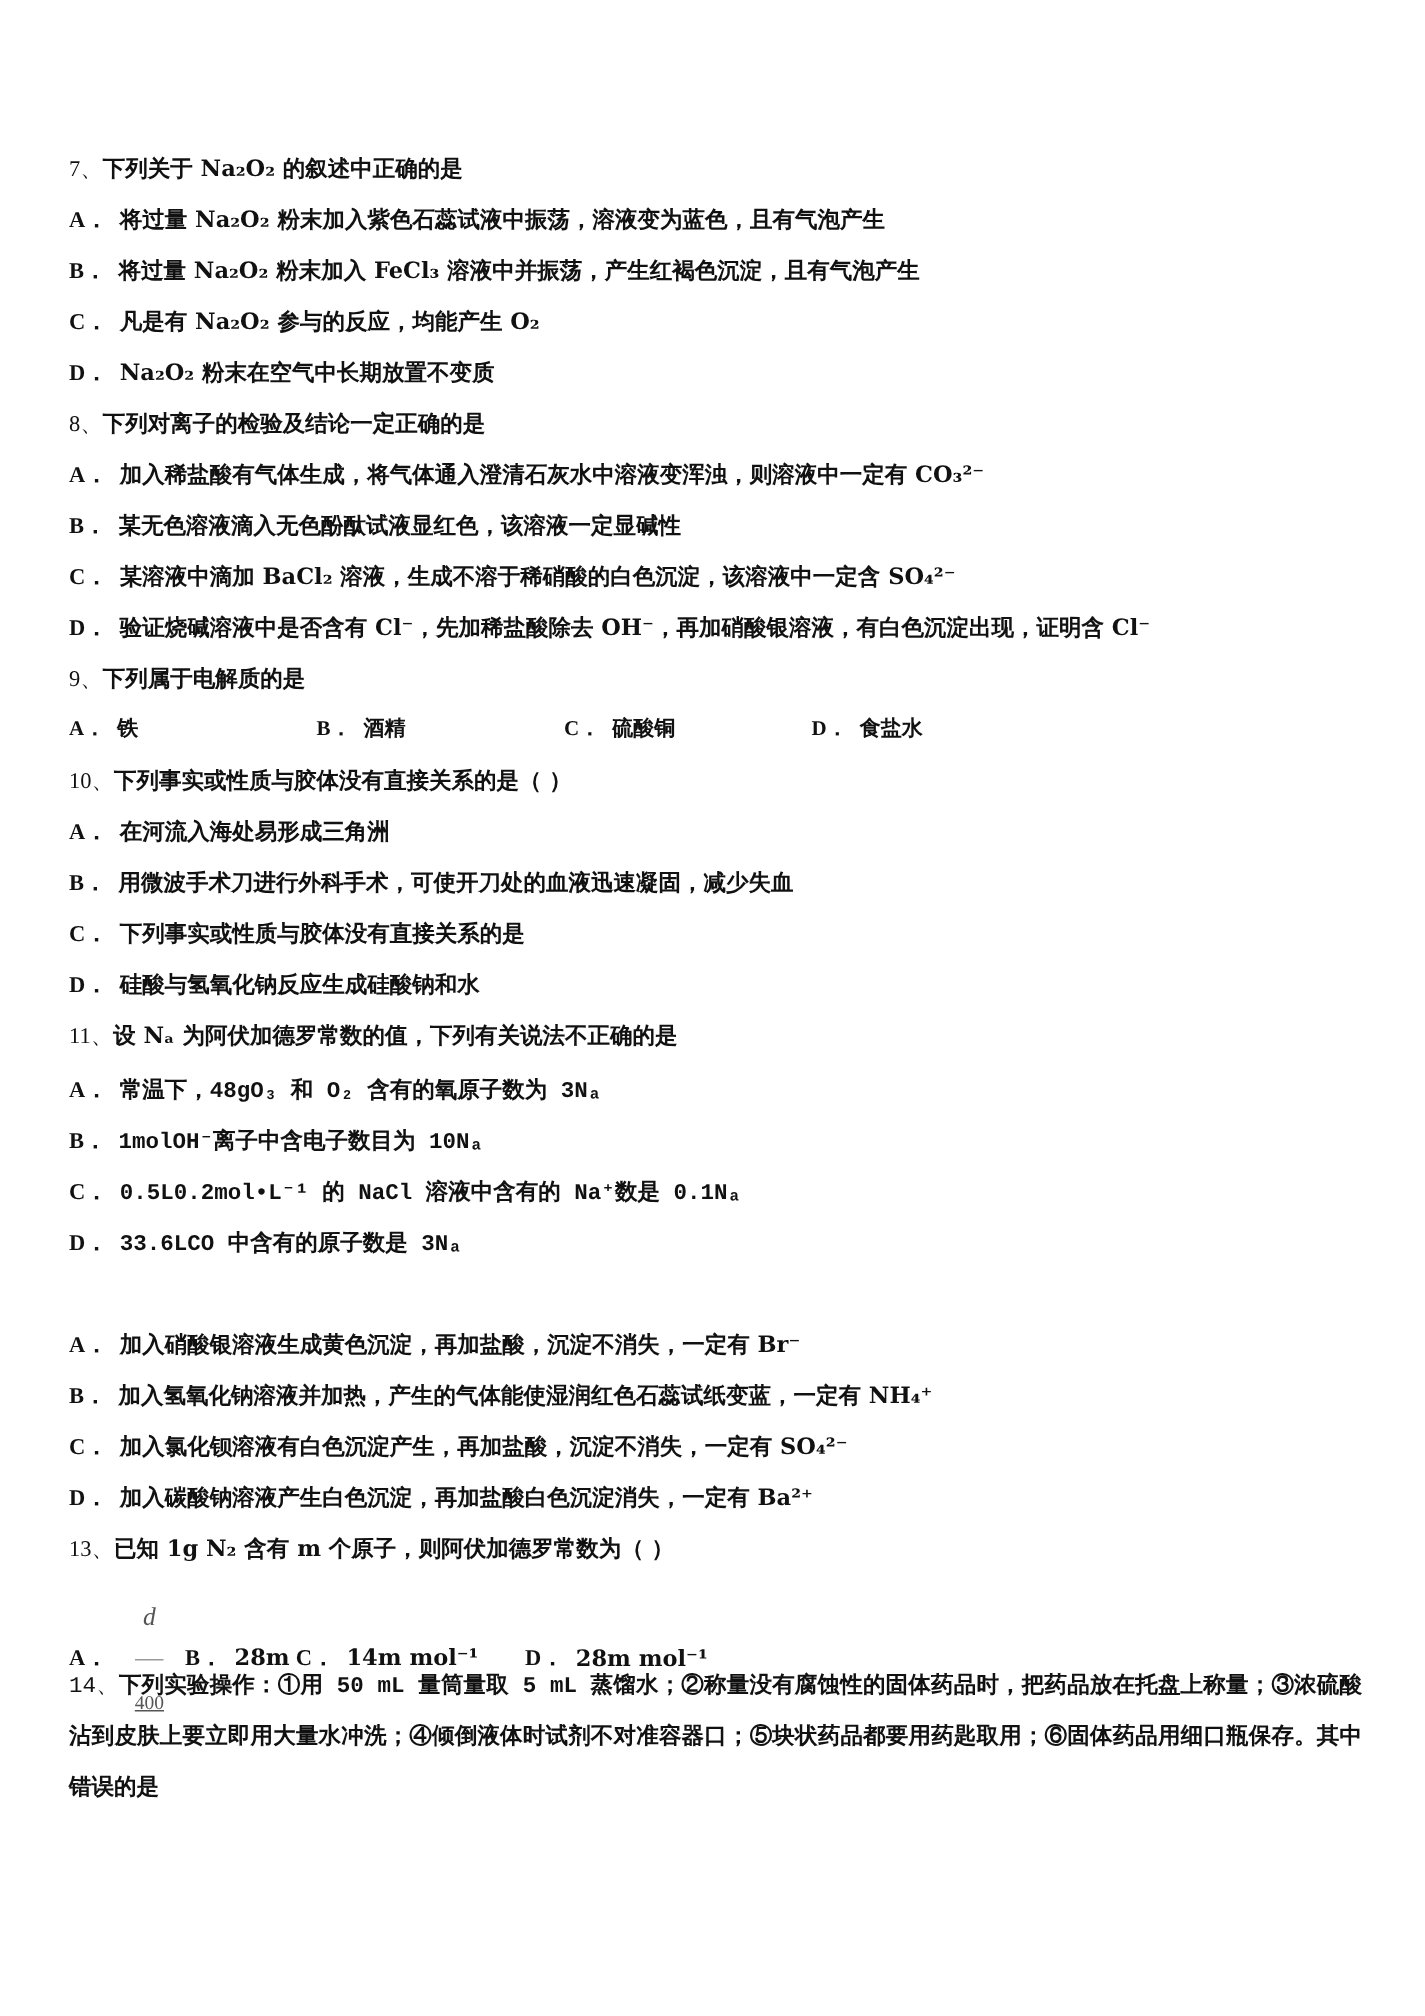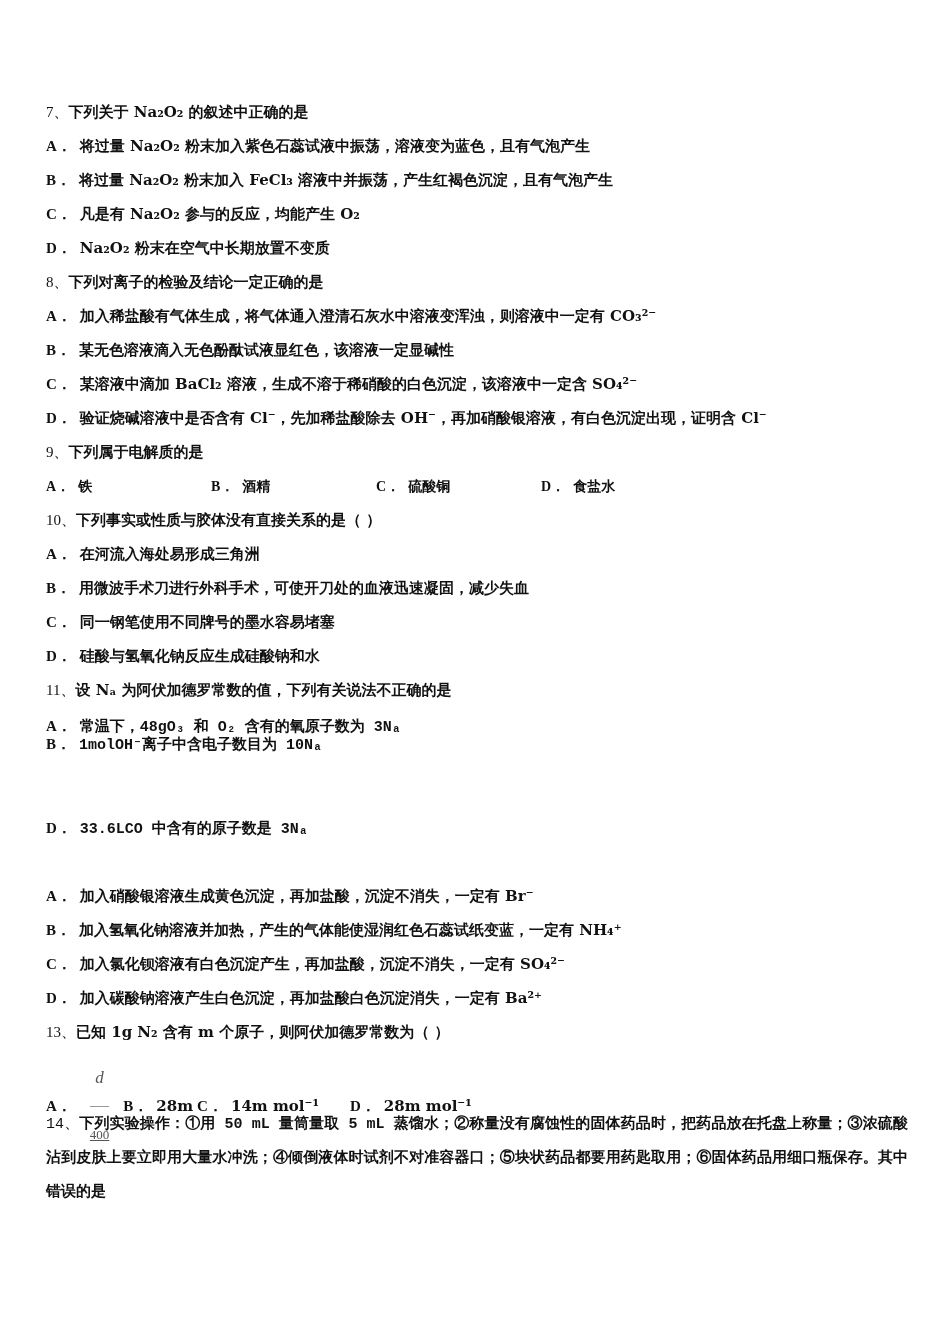--- a/index.html
+++ b/index.html
@@ -85,34 +85,37 @@
   <div class="line" style="top:510px">
     <span class="num">10、</span><span>下列事实或性质与胶体没有直接关系的是（   ）</span>
   </div>
   <div class="line" style="top:544px">
     <span class="opt-label">A．</span><span>在河流入海处易形成三角洲</span>
   </div>
   <div class="line" style="top:578px">
     <span class="opt-label">B．</span><span>用微波手术刀进行外科手术，可使开刀处的血液迅速凝固，减少失血</span>
   </div>
   <div class="line" style="top:612px">
-    <span class="opt-label">C．</span><span>同一钢笔使用不同牌号的墨水容易堵塞</span>
+    <span class="opt-label">C．</span><span>下列事实或性质与胶体没有直接关系的是</span>
   </div>
   <div class="line" style="top:646px">
     <span class="opt-label">D．</span><span>硅酸与氢氧化钠反应生成硅酸钠和水</span>
   </div>
 
   <div class="line" style="top:680px">
     <span class="num">11、</span><span>设 Nₐ 为阿伏加德罗常数的值，下列有关说法不正确的是</span>
   </div>
   <div class="line" style="top:716px">
     <span class="opt-label">A．</span><span class="mono">常温下，48gO₃ 和 O₂ 含有的氧原子数为 3Nₐ</span>
   </div>
-  <div class="line" style="top:734px">
+  <div class="line" style="top:750px">
     <span class="opt-label">B．</span><span class="mono">1molOH⁻离子中含电子数目为 10Nₐ</span>
+  </div>
+  <div class="line" style="top:784px">
+    <span class="opt-label">C．</span><span class="mono">0.5L0.2mol•L⁻¹ 的 NaCl 溶液中含有的 Na⁺数是 0.1Nₐ</span>
   </div>
   <div class="line" style="top:818px">
     <span class="opt-label">D．</span><span class="mono">33.6LCO 中含有的原子数是 3Nₐ</span>
   </div>
 
   <div class="line" style="top:886px">
     <span class="opt-label">A．</span><span>加入硝酸银溶液生成黄色沉淀，再加盐酸，沉淀不消失，一定有 Br⁻</span>
   </div>
   <div class="line" style="top:954px">
     <span class="opt-label">C．</span><span>加入氯化钡溶液有白色沉淀产生，再加盐酸，沉淀不消失，一定有 SO₄²⁻</span>

